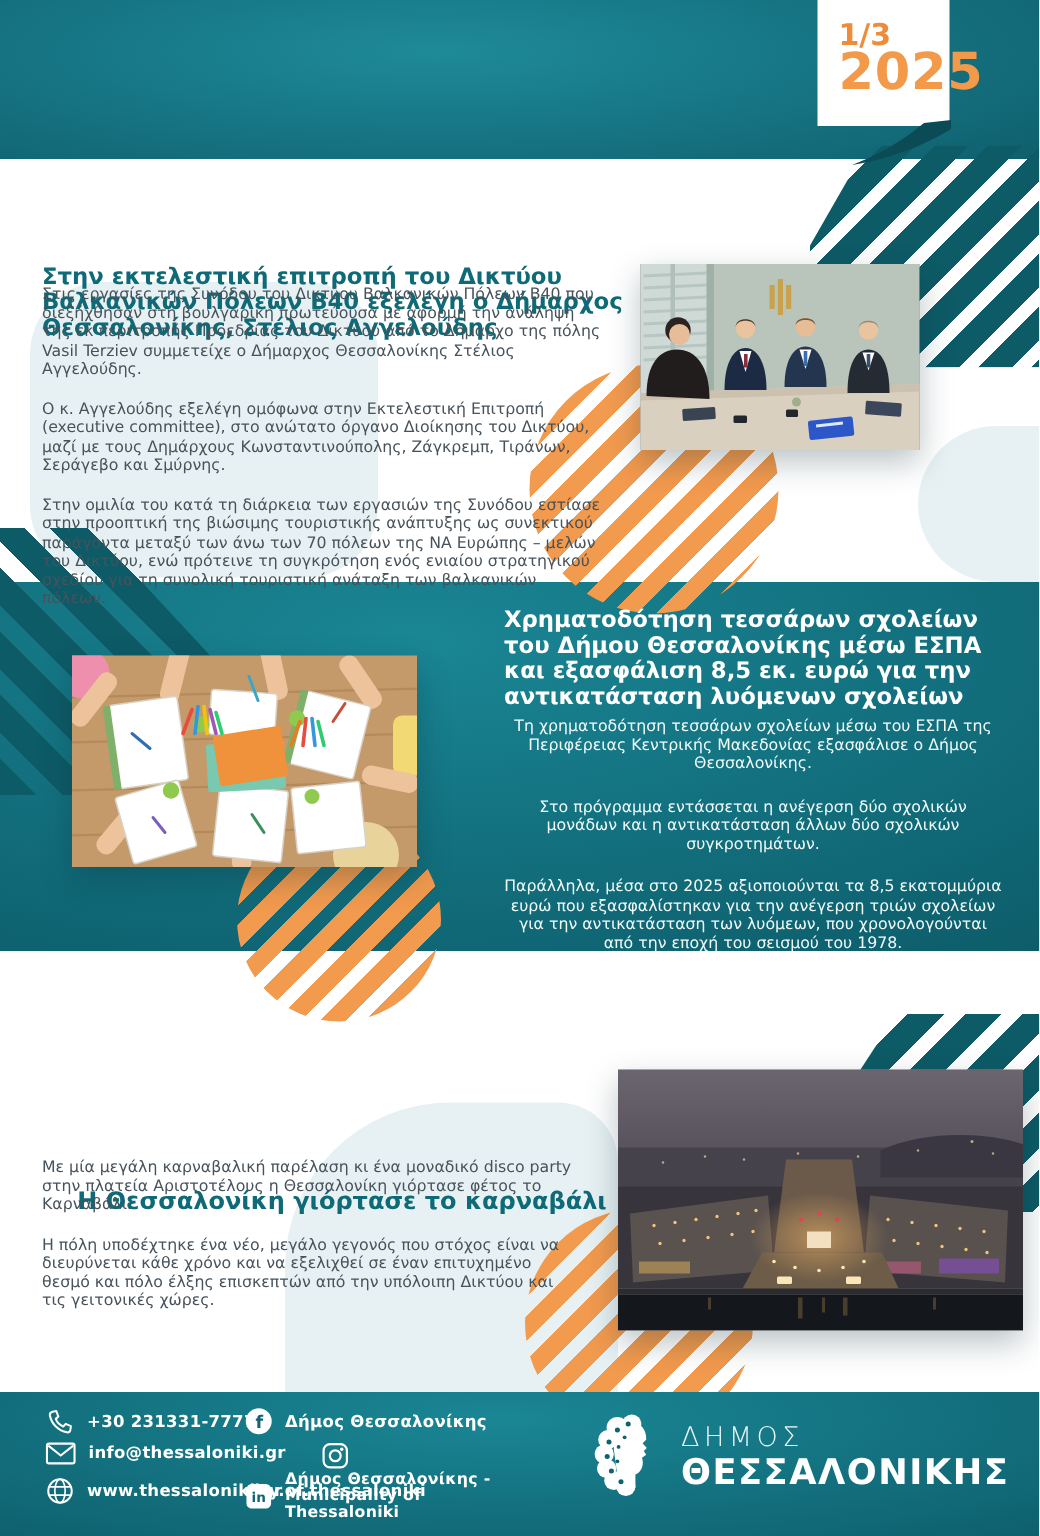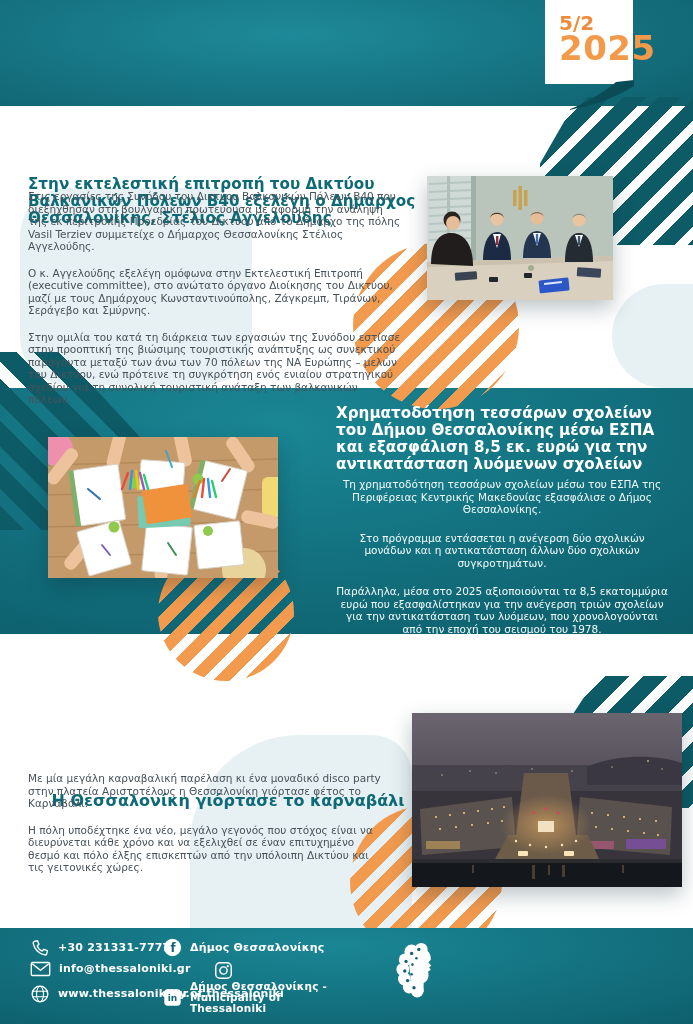--- a/index.html
+++ b/index.html
@@ -87,21 +87,21 @@
   <div class="abs blob blob3"></div>
 
   <div class="abs str-a"></div>
   <div class="abs str-d"></div>
   <div class="abs str-f"></div>
   <div class="abs ocir ocir-b"></div>
   <div class="abs ocir ocir-e"></div>
   <div class="abs ocir ocir-g"></div>
 
   <div class="abs datebox">
-    <div class="date-dm">5/2</div>
+    <div class="date-dm">1/3</div>
     <div class="date-y">2025</div>
   </div>
   <svg class="abs swoosh" viewBox="0 0 66 32">
     <path d="M66 0 L48 2 C34 14 16 24 0 30 C26 26 50 16 66 6 Z" fill="#0a4b56"></path>
   </svg>
 
   <div class="abs a-title a1-title">Στην εκτελεστική επιτροπή του Δικτύου Βαλκανικών Πόλεων Β40 εξελέγη ο Δήμαρχος Θεσσαλονίκης, Στέλιος Αγγελούδης</div>
   <div class="abs body a1-body">
     <p>Στις εργασίες της Συνόδου του Δικτύου Βαλκανικών Πόλεων Β40 που διεξήχθησαν στη βουλγαρική πρωτεύουσα με αφορμή την ανάληψη της εκ περιτροπής Προεδρίας του Δικτύου από το Δήμαρχο της πόλης Vasil Terziev συμμετείχε ο Δήμαρχος Θεσσαλονίκης Στέλιος Αγγελούδης.</p>
     <p>Ο κ. Αγγελούδης εξελέγη ομόφωνα στην Εκτελεστική Επιτροπή (executive committee), στο ανώτατο όργανο Διοίκησης του Δικτύου, μαζί με τους Δημάρχους Κωνσταντινούπολης, Ζάγκρεμπ, Τιράνων, Σεράγεβο και Σμύρνης.</p>
@@ -384,15 +384,19 @@
           <circle cx="15" cy="26" r="2.1"></circle>
           <circle cx="13.5" cy="38" r="2.1"></circle>
         <circle cx="17" cy="50" r="2.1"></circle>
           <circle cx="25" cy="59" r="2.1"></circle>
           <circle cx="31" cy="11" r="2.1"></circle>
         <circle cx="28" cy="22" r="1.6"></circle>
           <circle cx="23" cy="30" r="1.6"></circle>
           <circle cx="22" cy="42" r="1.6"></circle>
       </g>
     </svg>
+    <div>
+      <div class="logo-l1">ΔΗΜΟΣ</div>
+      <div class="logo-l2">ΘΕΣΣΑΛΟΝΙΚΗΣ</div>
+    </div>
   </div>
 
 </div>
 
 </body></html>

